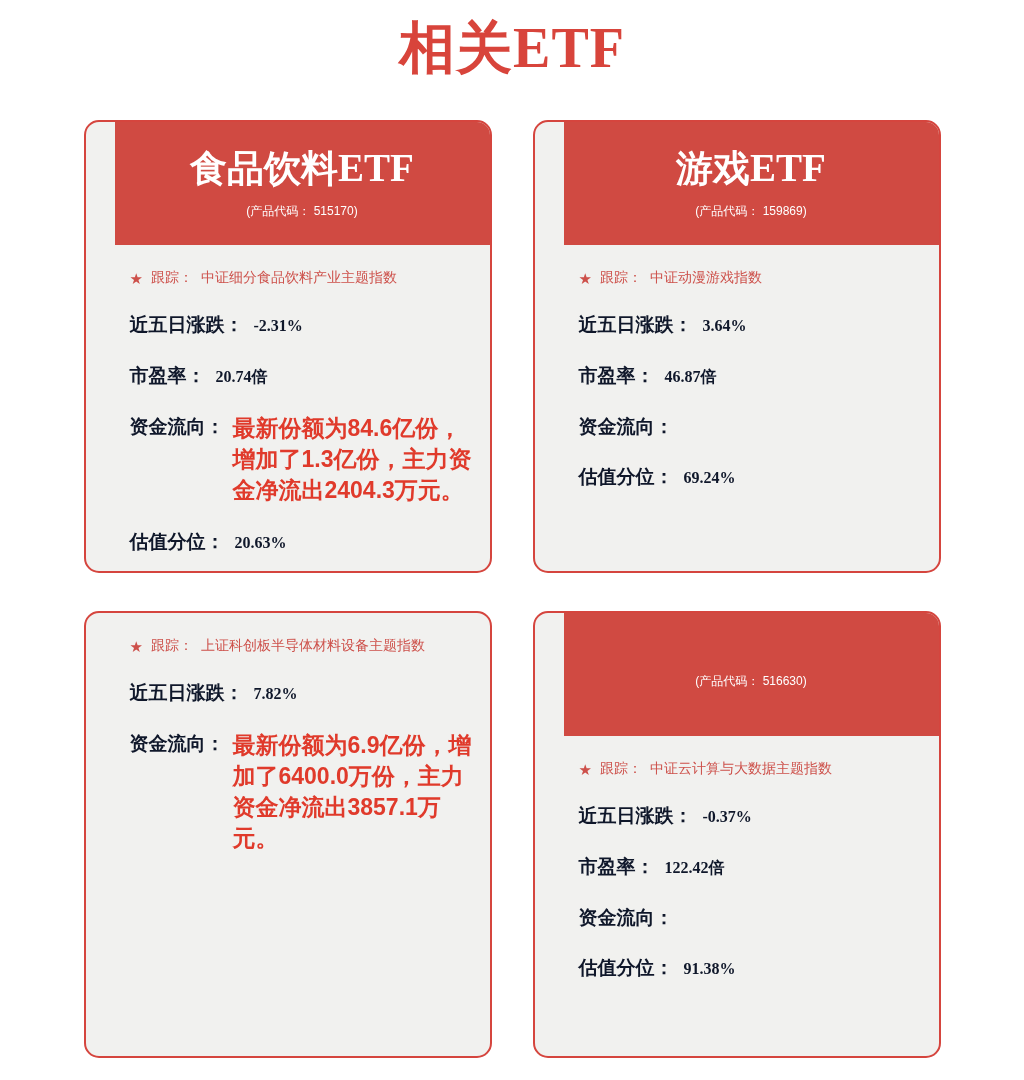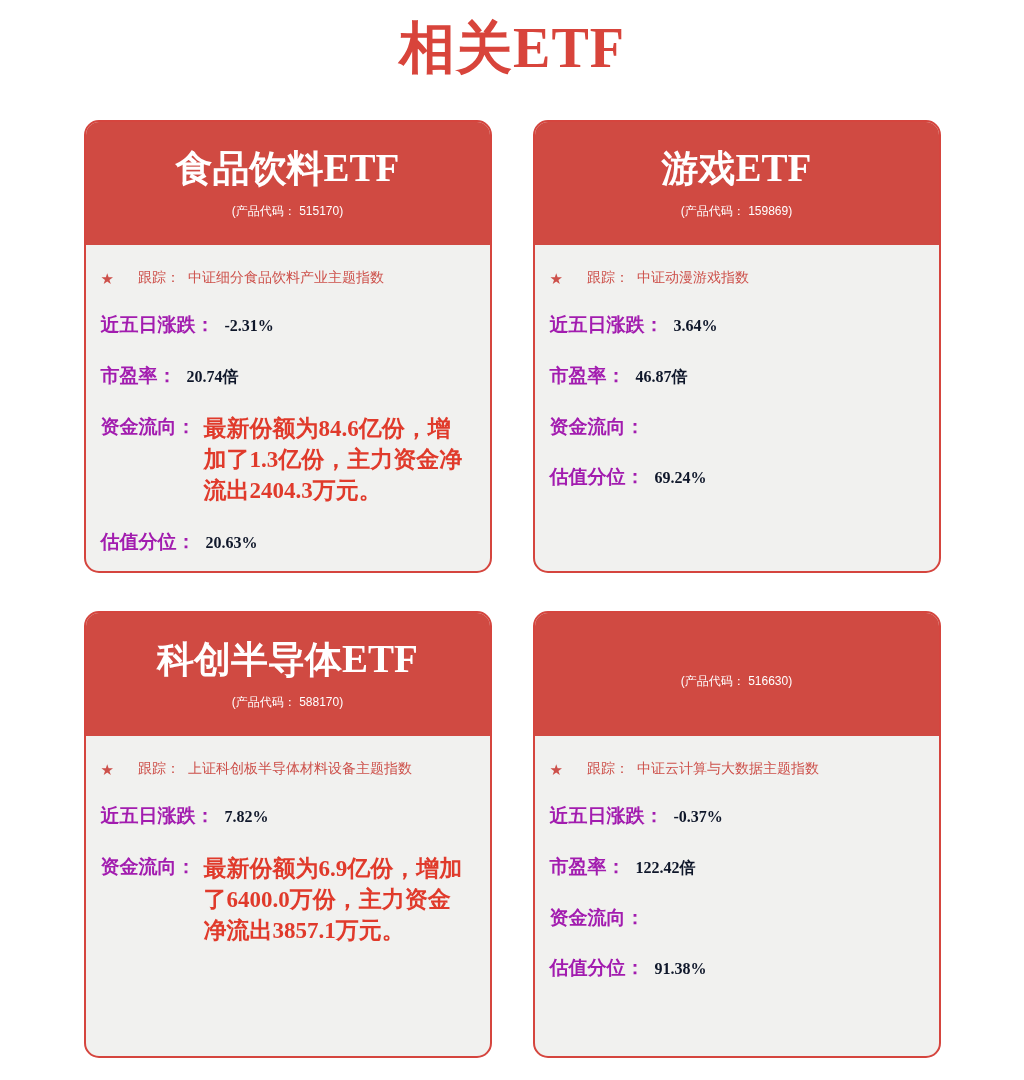--- a/index.html
+++ b/index.html
@@ -29,20 +29,21 @@
     row-gap: 38px;
     justify-content: center;
     margin-top: 40px;
   }
   .card {
     box-sizing: border-box;
     background: #f1f1ef;
     border: 2px solid #d5453e;
     border-radius: 15px;
     overflow: hidden;
+    padding-left: 29px;
   }
   .card.row1 { height: 453px; }
   .card.row2 { height: 447px; }
 
   .card-header {
     background: #d04a42;
     height: 123px;
     display: flex;
     flex-direction: column;
     align-items: center;
@@ -65,48 +66,48 @@
 
   .tracking-row {
     color: #cd504a;
     font-size: 14px;
     margin-bottom: 24px;
     display: flex;
     align-items: center;
     white-space: nowrap;
   }
   .star-icon { font-size: 15px; margin-right: 8px; line-height: 1; }
-  .tracking-label { margin-right: 8px; margin-left: 16px; }
+  .tracking-label { margin-right: 8px; }
 
   .stat-row {
     display: flex;
     align-items: baseline;
     margin-bottom: 22px;
   }
   .stat-label {
-    color: #a21caf;
+    color: #0f172a;
     font-size: 19px;
     font-weight: bold;
     white-space: nowrap;
     line-height: 28px;
   }
   .stat-value {
     color: #0f172a;
     font-size: 16px;
     font-weight: bold;
     font-family: "Liberation Serif", serif;
     margin-left: 10px;
     line-height: 28px;
   }
   .flow-row { align-items: flex-start; }
   .flow-value {
     color: #e03a2b;
     font-size: 23px;
     font-weight: bold;
-    font-family: Liberation Serif, serif;
+    font-family: Liberation Sans, sans-serif;
     margin-left: 8px;
     line-height: 31px;
     flex: 1;
   }
 </style>
 </head>
 <body>
 
 <h1 class="page-title"><span>相关</span><span class="serif">ETF</span></h1>
 
@@ -165,24 +166,20 @@
         <span class="stat-label">资金流向：</span>
       </div>
       <div class="stat-row">
         <span class="stat-label">估值分位：</span>
         <span class="stat-value">69.24%</span>
       </div>
     </div>
   </section>
 
   <section class="card row2">
-    <header class="card-header">
-      <div class="card-title"><span>科创半导体</span><span class="serif">ETF</span></div>
-      <div class="card-code">(产品代码： 588170)</div>
-    </header>
     <div class="card-body">
       <div class="tracking-row">
         <span class="star-icon">★</span>
         <span class="tracking-label">跟踪：</span>
         <span class="tracking-value">上证科创板半导体材料设备主题指数</span>
       </div>
       <div class="stat-row">
         <span class="stat-label">近五日涨跌：</span>
         <span class="stat-value">7.82%</span>
       </div>

